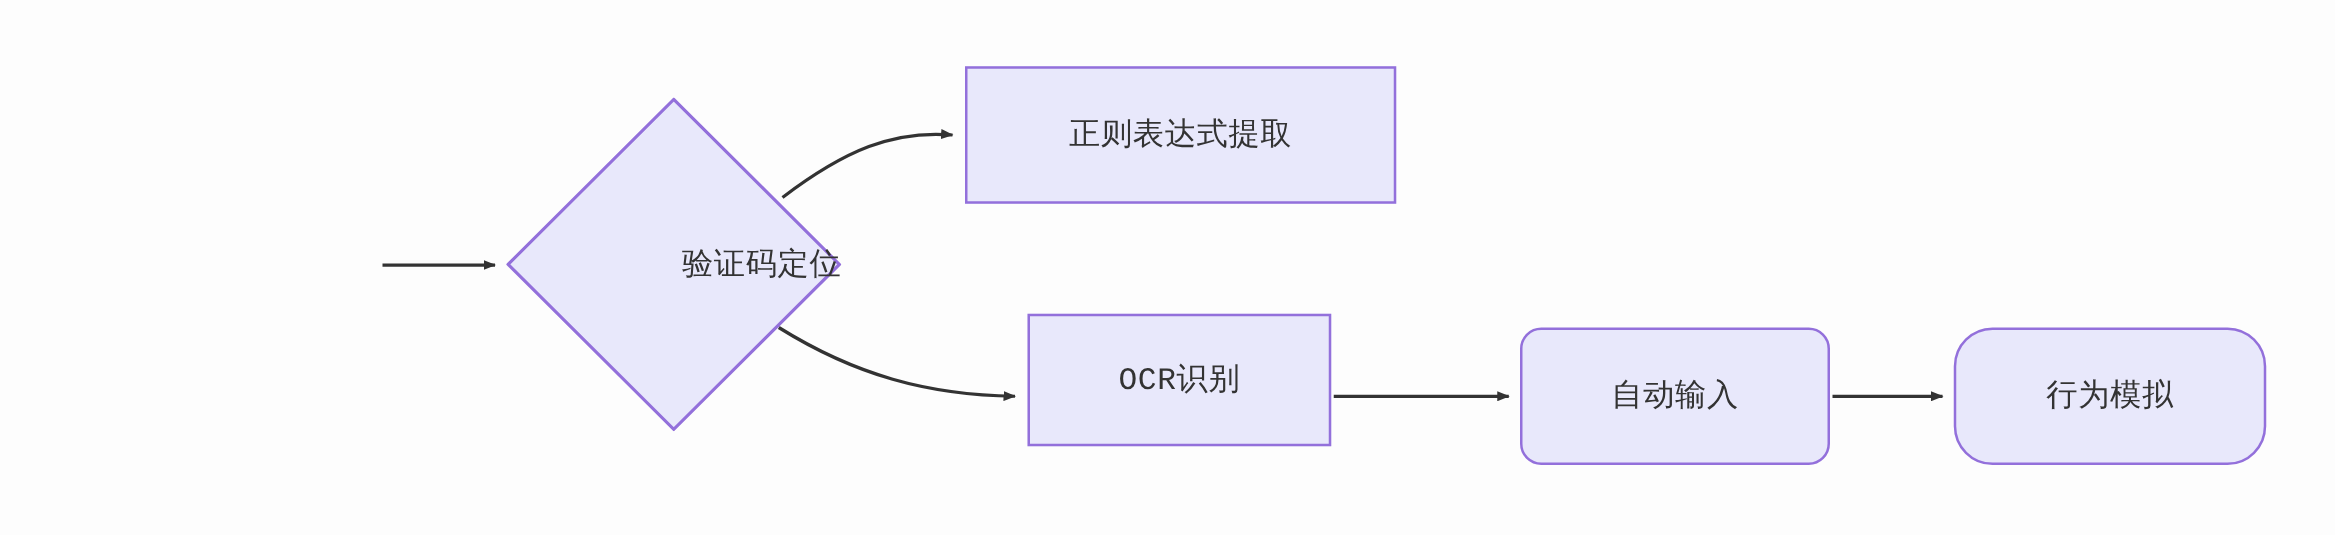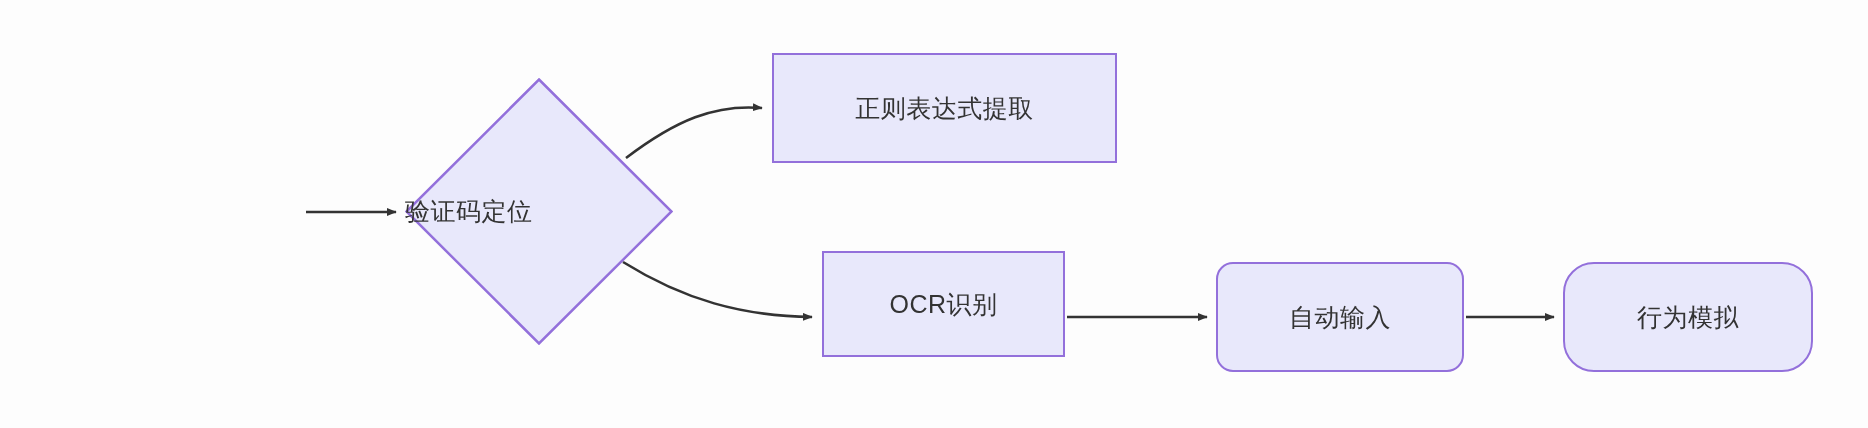--- a/index.html
+++ b/index.html
@@ -29,20 +29,21 @@
   .node {
     position: absolute;
     box-sizing: border-box;
     display: flex;
     align-items: center;
     justify-content: center;
   }
   .node-rect {
     background: #e8e8fb;
     border: 2.5px solid #9370db;
+    font-family: Liberation Mono, monospace;
   }
   .node-label {
     font-size: 25px;
     color: #333333;
     line-height: 1;
     letter-spacing: 0.5px;
     white-space: nowrap;
     font-weight: 400;
   }
   .node-diamond {
@@ -54,21 +55,21 @@
     left: 0;
     top: 0;
     width: 100%;
     height: 100%;
   }
   .diamond-label-wrap {
     position: relative;
     z-index: 2;
     display: flex;
     align-items: center;
-    justify-content: flex-start;
+    justify-content: flex-end;
     width: 100%;
     height: 100%;
   }
 </style>
 </head>
 <body>
 
 <div id="canvas">
 
   <svg id="edge-layer" viewBox="0 0 1868 428">

